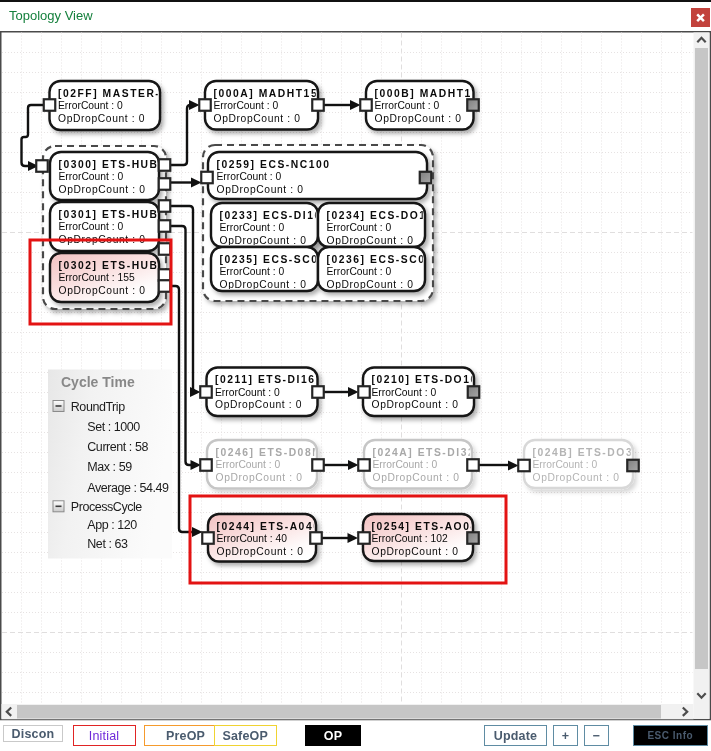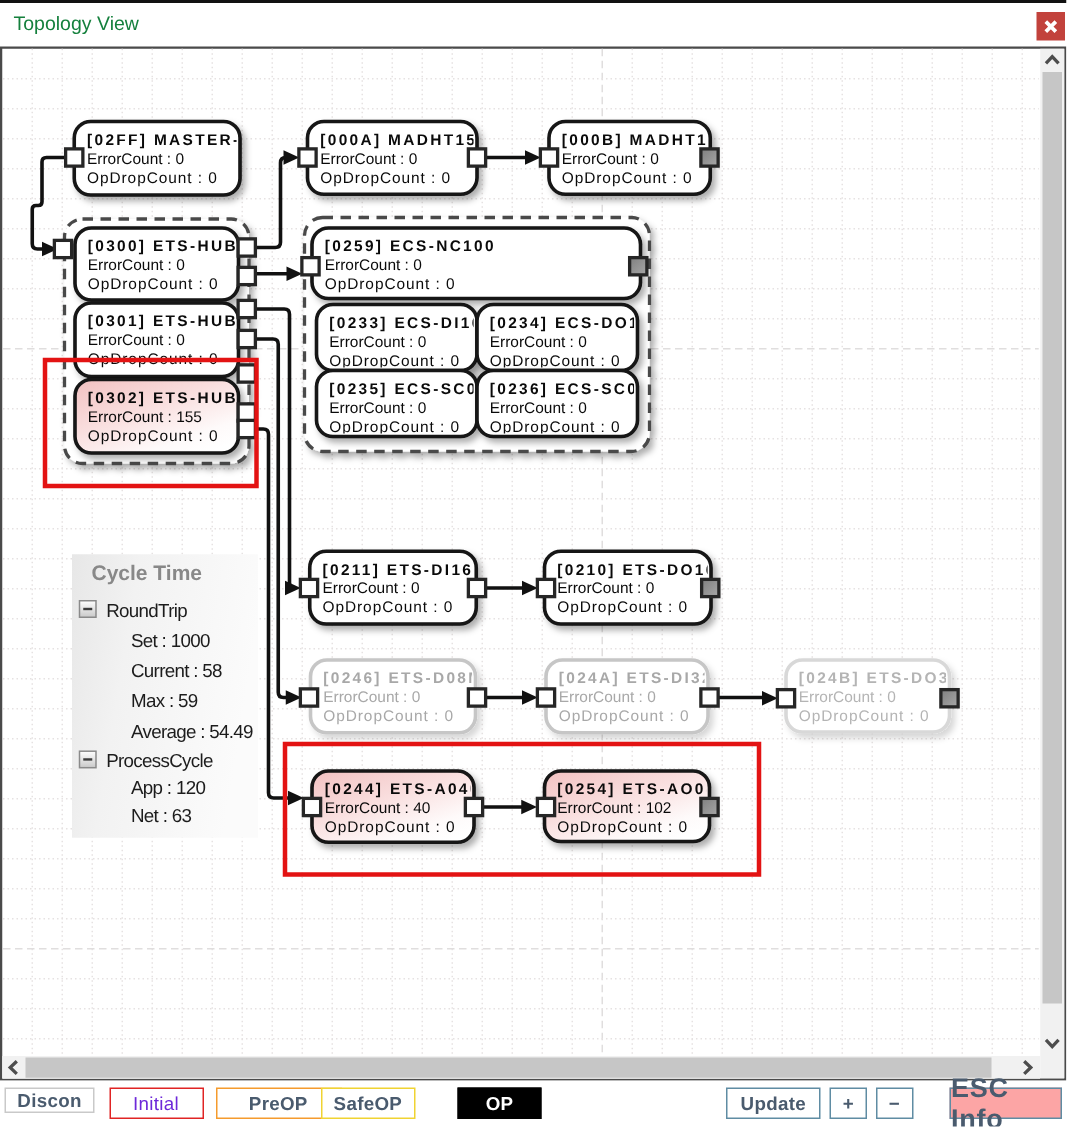--- a/index.html
+++ b/index.html
@@ -308,12 +308,12 @@
     </g>
   </svg>
 <div style="position:absolute;left:3px;top:725px;width:60px;height:17px;box-sizing:border-box;border:1.5px solid #c9c9c9;background:#ffffff;color:#4a5b6e;font-weight:bold;font-size:12.5px;letter-spacing:0.2px;display:flex;align-items:center;justify-content:center;">Discon</div>
 <div style="position:absolute;left:72.5px;top:725px;width:63px;height:21px;box-sizing:border-box;border:1.5px solid #e02424;background:#ffffff;color:#6d28d9;font-weight:normal;font-size:12.5px;letter-spacing:0.2px;display:flex;align-items:center;justify-content:center;">Initial</div>
 <div style="position:absolute;left:143.5px;top:725px;width:84px;height:21px;box-sizing:border-box;border:1.5px solid #f59b2d;background:#ffffff;color:#4a5b6e;font-weight:bold;font-size:12.5px;letter-spacing:0.2px;display:flex;align-items:center;justify-content:center;">PreOP</div>
 <div style="position:absolute;left:213.5px;top:725px;width:63.5px;height:21px;box-sizing:border-box;border:1.5px solid #f0d332;background:#ffffff;color:#4a5b6e;font-weight:bold;font-size:12.5px;letter-spacing:0.2px;display:flex;align-items:center;justify-content:center;">SafeOP</div>
 <div style="position:absolute;left:278px;top:725px;width:56px;height:21px;box-sizing:border-box;border:1.5px solid #000000;background:#000000;color:#ffffff;font-weight:bold;font-size:12.5px;letter-spacing:0.2px;display:flex;align-items:center;justify-content:center;margin-left:27px;">OP</div>
 <div style="position:absolute;left:484px;top:725px;width:63px;height:21px;box-sizing:border-box;border:1.3px solid #5f8ca3;background:#ffffff;color:#4a5b6e;font-weight:bold;font-size:12.5px;letter-spacing:0.2px;display:flex;align-items:center;justify-content:center;">Update</div>
 <div style="position:absolute;left:553px;top:725px;width:25px;height:21px;box-sizing:border-box;border:1.3px solid #5f8ca3;background:#ffffff;color:#4a5b6e;font-weight:bold;font-size:12.5px;letter-spacing:0.2px;display:flex;align-items:center;justify-content:center;">+</div>
 <div style="position:absolute;left:584px;top:725px;width:24.5px;height:21px;box-sizing:border-box;border:1.3px solid #5f8ca3;background:#ffffff;color:#4a5b6e;font-weight:bold;font-size:12.5px;letter-spacing:0.2px;display:flex;align-items:center;justify-content:center;">−</div>
-<div style="position:absolute;left:633px;top:725px;width:74.5px;height:21px;box-sizing:border-box;border:1.3px solid #5f8ca3;background:#fca5a5;color:#4a5b6e;font-weight:bold;font-size:18px;letter-spacing:0.5px;display:flex;align-items:center;justify-content:center;">ESC Info</div>
+<div style="position:absolute;left:633px;top:725px;width:74.5px;height:21px;box-sizing:border-box;border:1.3px solid #5f8ca3;background:#000000;color:#4a5b6e;font-weight:bold;font-size:10px;letter-spacing:0.5px;display:flex;align-items:center;justify-content:center;">ESC Info</div>
 </body></html>

